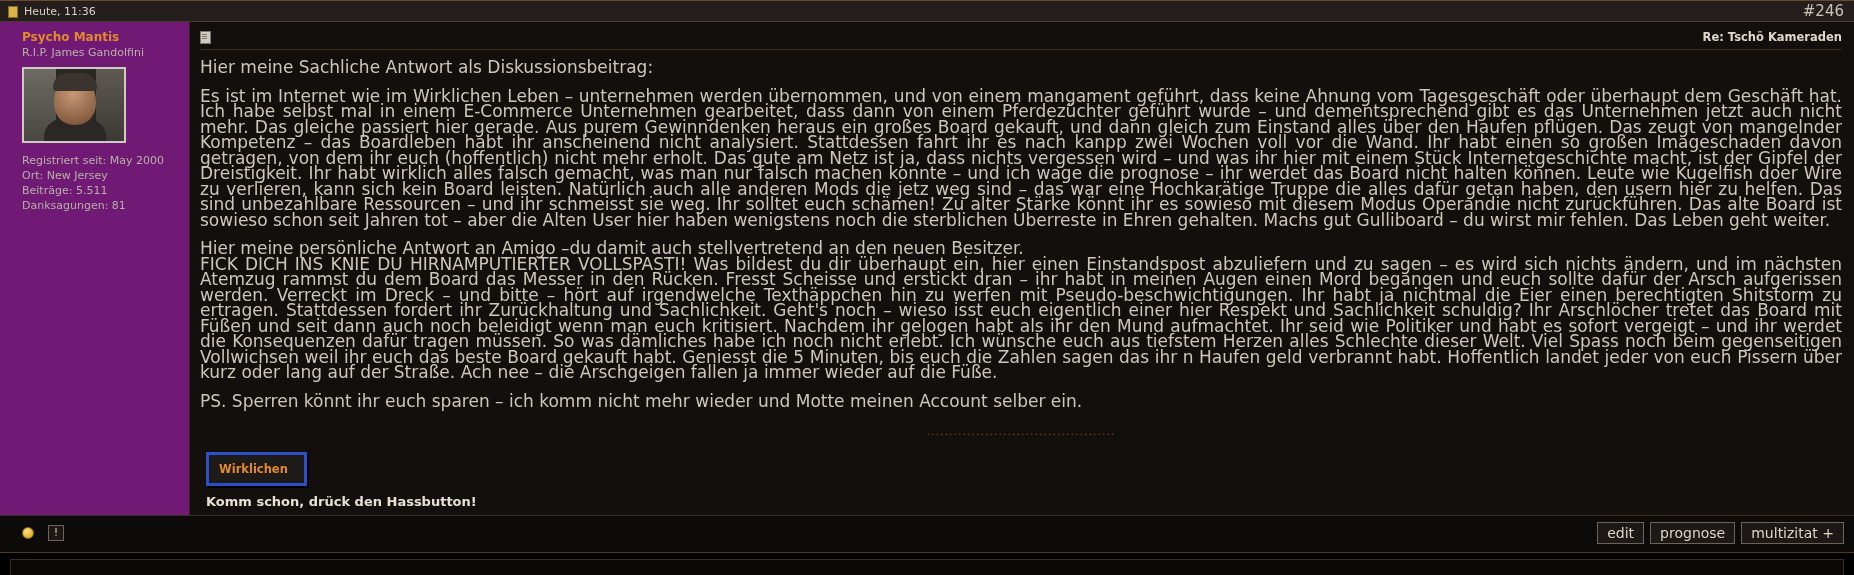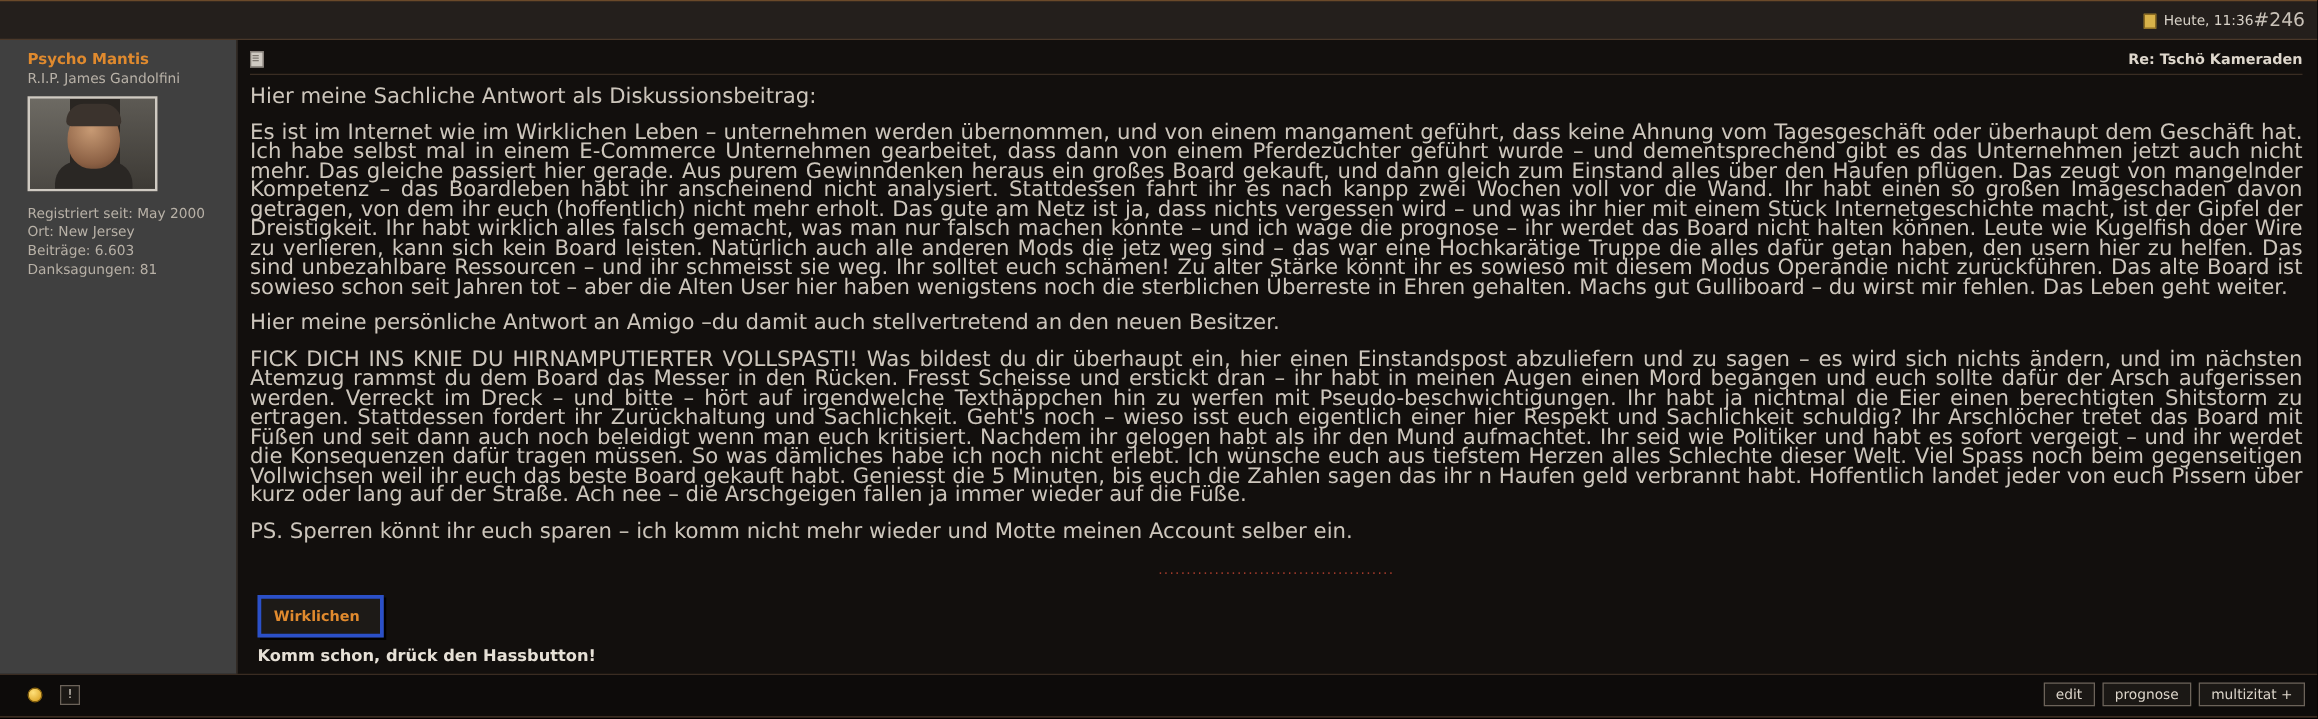--- a/index.html
+++ b/index.html
@@ -17,22 +17,22 @@
 
   .post-wrap {
     width: 1854px;
     background: #000000;
   }
 
   
   .post-header {
     display: flex;
     align-items: center;
-    justify-content: flex-end;
-    height: 32px;
+    justify-content: space-between;
+    height: 22px;
     background: #241f1c;
     border-top: 1px solid #6b4a2a;
     border-bottom: 1px solid #4a382a;
     padding: 0 10px 0 8px;
     box-sizing: border-box;
   }
   .post-header .left {
     display: flex;
     align-items: center;
     gap: 6px;
@@ -58,21 +58,21 @@
     display: flex;
     background: #120f0d;
     border-bottom: 1px solid #3a2c22;
   }
 
   .post-left {
     width: 190px;
     min-width: 190px;
     padding: 8px 10px 10px 22px;
     box-sizing: border-box;
-    background: #404040;
+    background: #701a75;
     border-right: 1px solid #2e241d;
   }
 
   .username {
     color: #e08a2e;
     font-weight: bold;
     font-size: 12px;
     margin-bottom: 2px;
   }
   .usertitle {
@@ -171,21 +171,21 @@
     background: #7d7770;
   }
 
   .msg {
     font-size: 17px;
     line-height: 15.5px;
     color: #cdc6bc;
     text-align: justify;
   }
   .msg p { margin: 0 0 13px 0; }
-  .msg p.tight { margin-bottom: 14px; }
+  .msg p.tight { margin-bottom: 0; }
 
   .sep-dots {
     text-align: center;
     color: #a03a2a;
     font-size: 11px;
     letter-spacing: 1px;
     margin: 16px 0 14px 0;
     overflow: hidden;
     white-space: nowrap;
   }
@@ -241,21 +241,21 @@
     text-align: center;
   }
   .footer-right {
     display: flex;
     gap: 6px;
   }
   .btn {
     background: #1b1815;
     border: 1px solid #6c635a;
     color: #ddd6cb;
-    font-size: 11px;
+    font-size: 14px;
     padding: 2px 9px;
   }
 
   
   .strip {
     background: #0b0907;
     border: 1px solid #3a2c22;
     height: 18px;
     margin: 6px 10px 0 10px;
   }
@@ -302,21 +302,21 @@
       <div class="avatar">
         <div class="bg-l"></div>
         <div class="bg-r"></div>
         <div class="body"></div>
         <div class="head"></div>
         <div class="hair"></div>
       </div>
 
       <div class="stat">Registriert seit: May 2000</div>
       <div class="stat">Ort: New Jersey</div>
-      <div class="stat">Beiträge: 6.603</div>
+      <div class="stat">Beiträge: 5.511</div>
       <div class="stat">Danksagungen: 81</div>
     </div>
 
     <div class="post-right">
 
       <div class="subject-row">
         <span class="icon-post"></span>
         <span>Re: Tschö Kameraden</span>
       </div>
 

